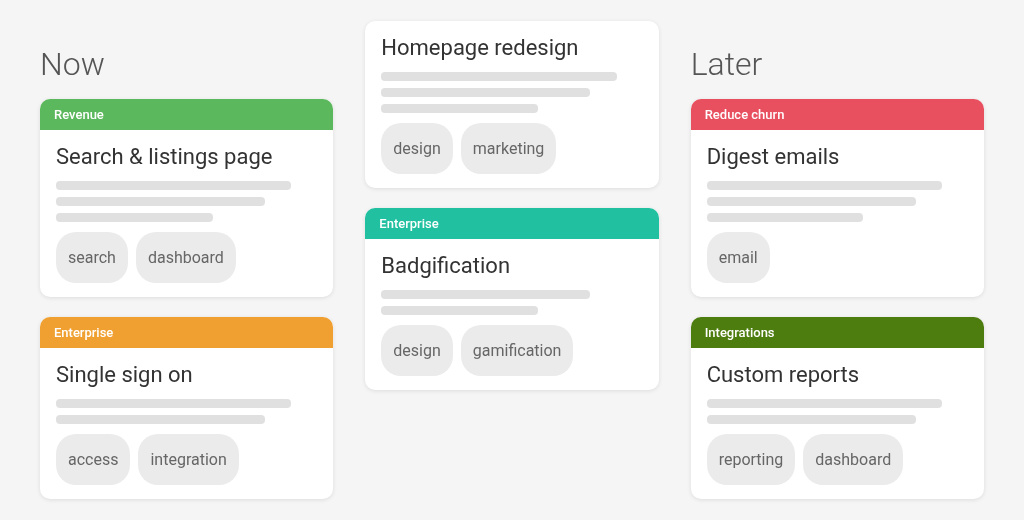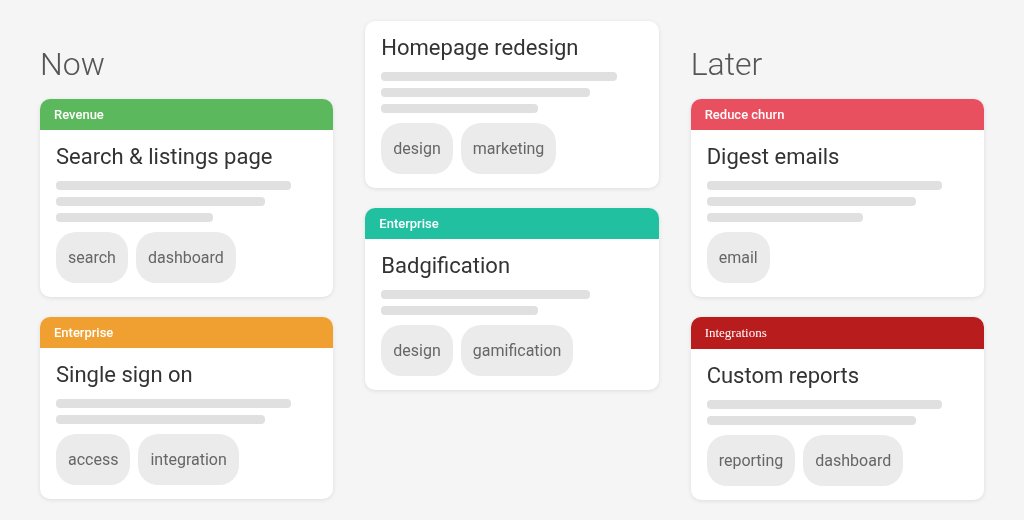--- a/index.html
+++ b/index.html
@@ -79,21 +79,21 @@
       padding: 16px 12px;
       font-size: 16px;
       color: #666;
     }
     
     .header-green { background: #5cb85c; }
     .header-orange { background: #f0a030; }
     .header-pink { background: #e83e8c; }
     .header-teal { background: #20c0a0; }
     .header-red { background: #e85060; }
-    .header-cyan { background: #b91c1c; font-family: Liberation Serif, serif; }
+    .header-cyan { background: #4d7c0f; }
   </style>
 </head>
 <body>
 
 <div class="board">
 <div class="column">
       <div class="column-title">Now</div>
       <div class="cards-stack">
         <div class="card">
           <div class="card-header header-green">Revenue</div>

